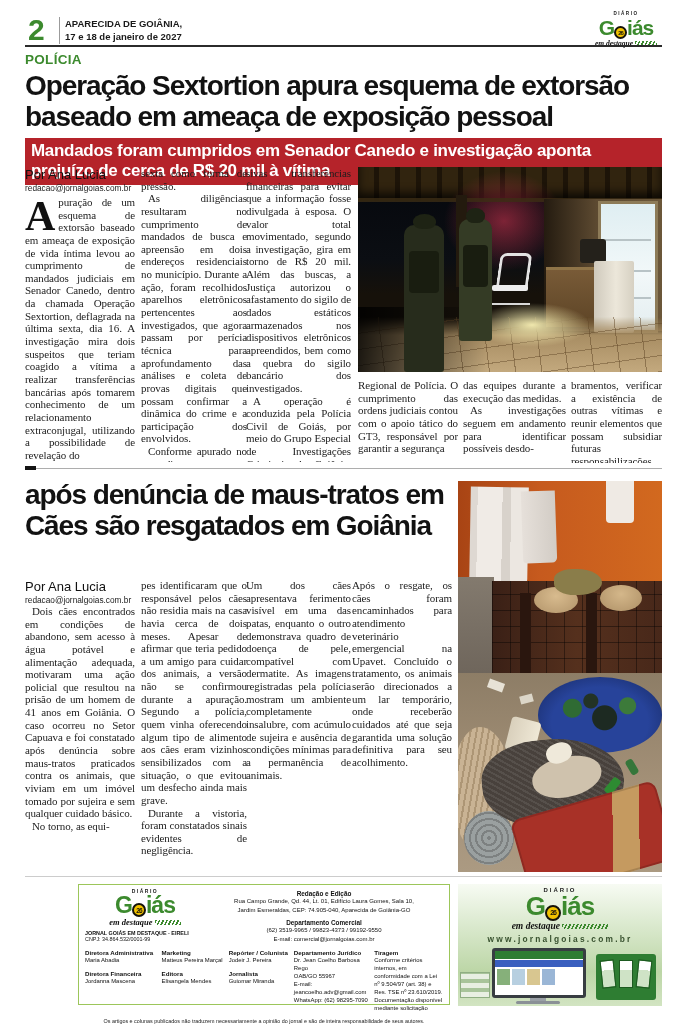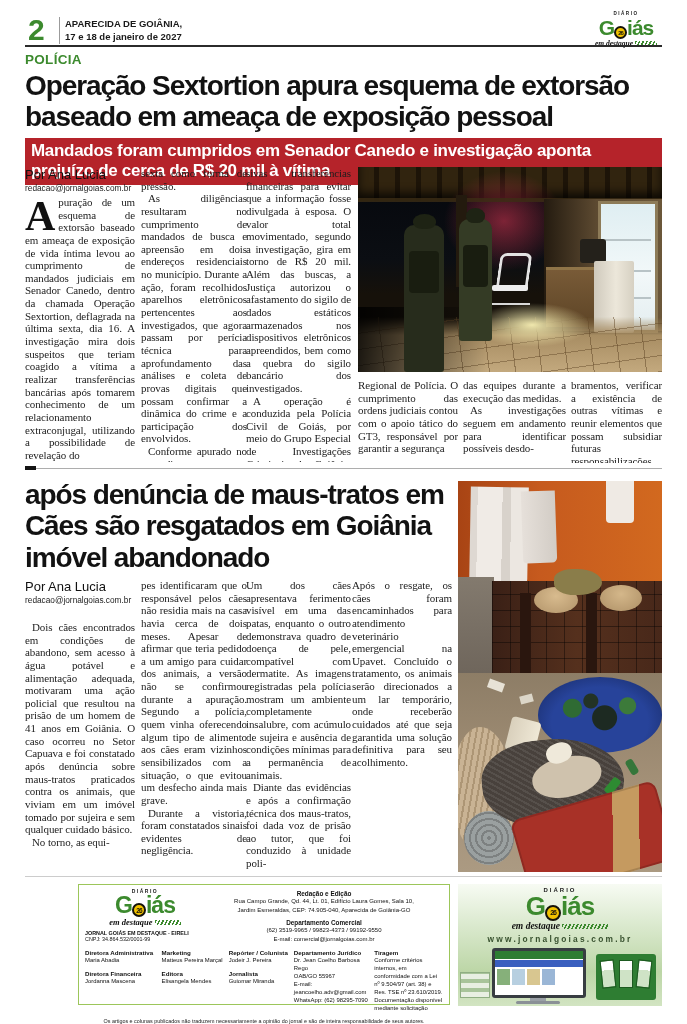--- a/index.html
+++ b/index.html
@@ -239,39 +239,37 @@
     </div>
   <div class="abs bodycol" style="left:571px; top:379px; width:91px; height:84px;">
       <p>bramentos, verificar a existência de outras vítimas e reunir elementos que possam subsidiar futuras responsabilizações criminais.</p>
     </div>
 
   <div class="abs sep mark" style="left:25px; top:468px; width:637px;"></div>
 
   <div class="abs headline" style="left:25px; top:479px; width:432px;">
     <div>após denúncia de maus-tratos em</div>
     <div>Cães são resgatados em Goiânia</div>
-    <div>imóvel abandonado</div>
   </div>
 
   <div class="abs" style="left:25px; top:579px; width:110px;">
     <div class="byline-name">Por Ana Lucia</div>
     <div class="byline-mail">redacao@jornalgoias.com.br</div>
   </div>
 
-  <div class="abs bodycol indent-first" style="left:25px; top:621px; width:110px; height:266px;">
+  <div class="abs bodycol indent-first" style="left:25px; top:605px; width:110px; height:266px;">
       <p>Dois cães encontrados em condições de abandono, sem acesso à água potável e alimentação adequada, motivaram uma ação policial que resultou na prisão de um homem de 41 anos em Goiânia. O caso ocorreu no Setor Capuava e foi constatado após denúncia sobre maus-tratos praticados contra os animais, que viviam em um imóvel tomado por sujeira e sem qualquer cuidado básico.</p>
       <p>No torno, as equi-</p>
     </div>
   <div class="abs bodycol" style="left:141px; top:579px; width:106px; height:292px;">
       <p>pes identificaram que o responsável pelos cães não residia mais na casa havia cerca de dois meses. Apesar de afirmar que teria pedido a um amigo para cuidar dos animais, a versão não se confirmou durante a apuração. Segundo a polícia, quem vinha oferecendo algum tipo de alimento aos cães eram vizinhos sensibilizados com a situação, o que evitou um desfecho ainda mais grave.</p>
       <p>Durante a vistoria, foram constatados sinais evidentes de negligência.</p>
     </div>
   <div class="abs bodycol" style="left:246px; top:579px; width:105px; height:292px;">
       <p>Um dos cães apresentava ferimento visível em uma das patas, enquanto o outro demonstrava quadro de doença de pele, compatível com dermatite. As imagens registradas pela polícia mostram um ambiente completamente insalubre, com acúmulo de sujeira e ausência de condições mínimas para a permanência de animais.</p>
-      <p>Diante das evidências e após a confirmação técnica dos maus-tratos, foi dada voz de prisão ao tutor, que foi conduzido à unidade poli-</p>
     </div>
   <div class="abs bodycol" style="left:352px; top:579px; width:100px; height:292px;">
       <p>Após o resgate, os cães foram encaminhados para atendimento veterinário emergencial na Upavet. Concluído o tratamento, os animais serão direcionados a um lar temporário, onde receberão cuidados até que seja garantida uma solução definitiva para seu acolhimento.</p>
     </div>
 
   <div class="abs photo2">
     <div class="p2-orange"></div>
     <div class="p2-towel1"></div>
     <div class="p2-towel2"></div>
     <div class="p2-towel3"></div>

